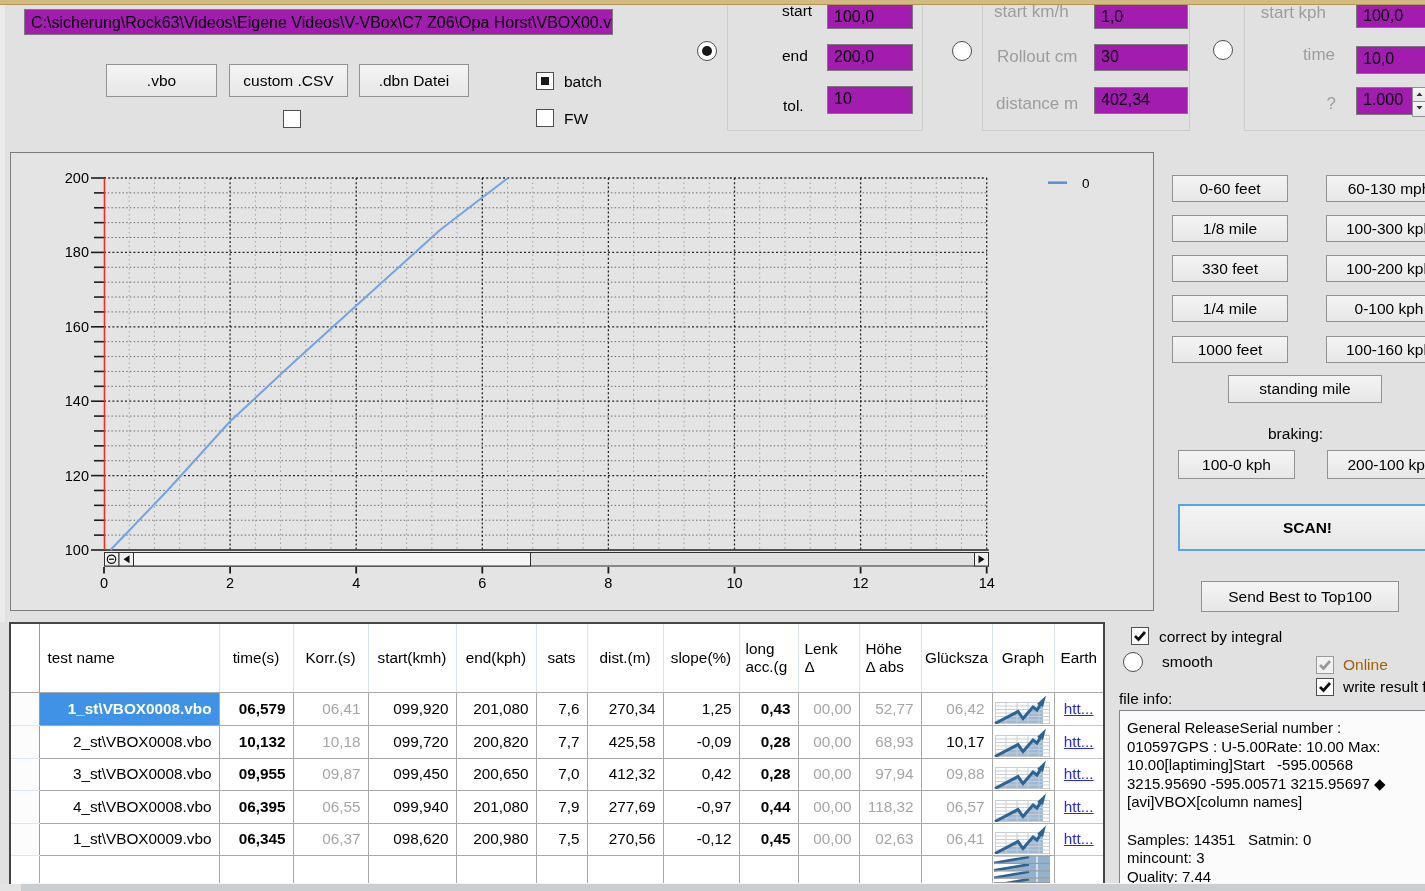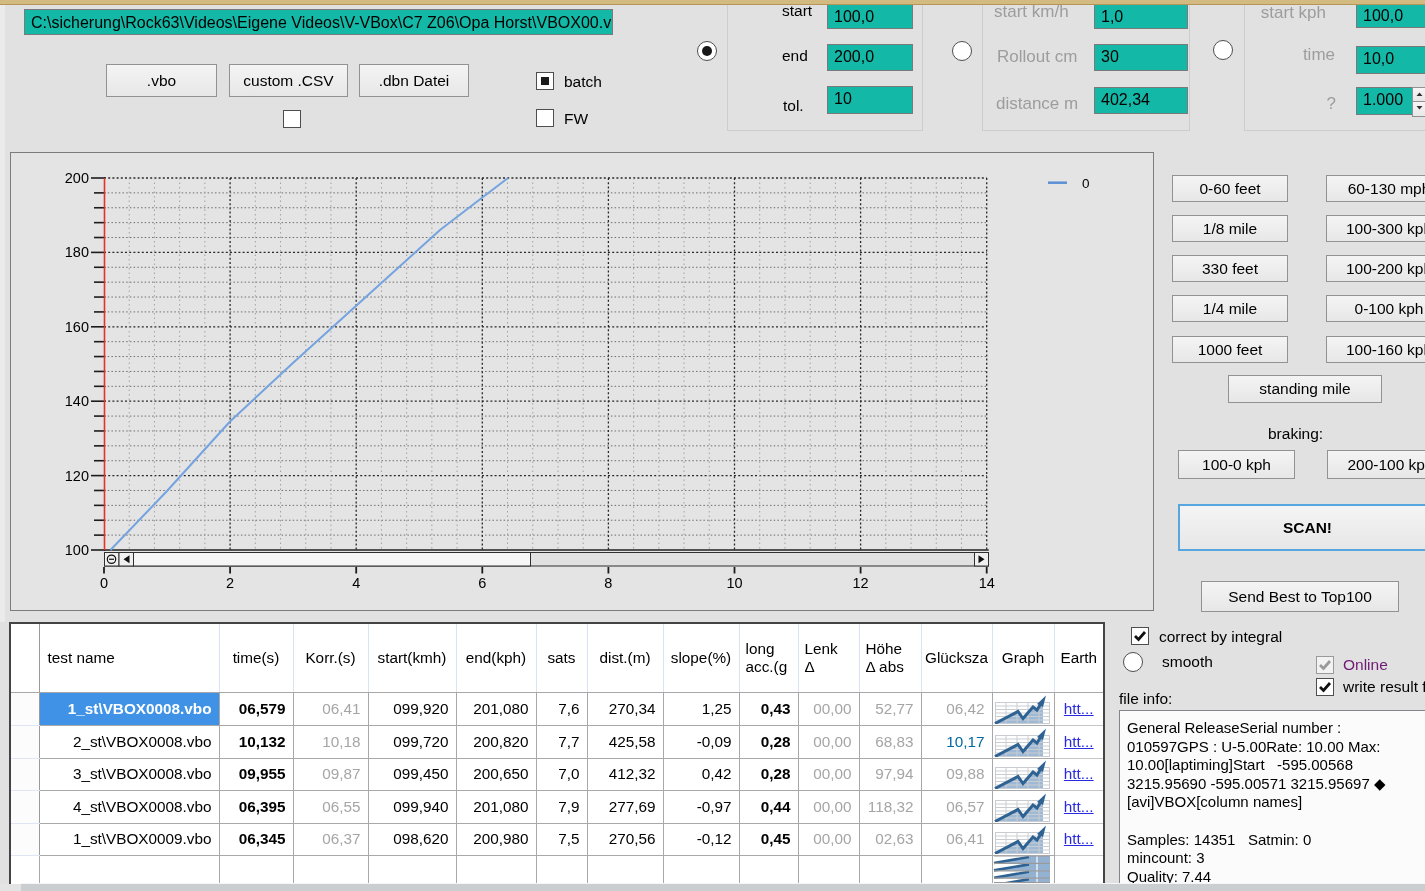--- a/index.html
+++ b/index.html
@@ -1,19 +1,19 @@
 <!DOCTYPE html>
 <html><head>
 <meta charset="utf-8">
 <style>
 html,body{margin:0;padding:0;}
 body{width:1425px;height:891px;position:relative;overflow:hidden;
   background:#e1e1e1;font-family:"Liberation Sans",sans-serif;color:#000;}
 .abs{position:absolute;}
-.tb{position:absolute;background:#14b8a6;border:1px solid #7a7a7a;font-size:16px;
+.tb{position:absolute;background:#a21caf;border:1px solid #7a7a7a;font-size:16px;
   line-height:23px;padding:0 0 0 6px;white-space:nowrap;overflow:hidden;}
 .btn{position:absolute;background:linear-gradient(#f4f4f4,#e7e7e7);border:1px solid #929292;
   font-size:15.5px;display:flex;align-items:center;justify-content:center;white-space:nowrap;}
 .cb{position:absolute;background:#fff;border:1px solid #4e4e4e;width:16px;height:16px;}
 .radio{position:absolute;background:#fff;border:1px solid #4e4e4e;border-radius:50%;width:18px;height:18px;}
 .radio .dot{position:absolute;left:4px;top:4px;width:10px;height:10px;border-radius:50%;background:#181818;}
 .grp{position:absolute;border:1px solid #cdcdcd;border-top:none;}
 .glbl{position:absolute;font-size:17px;color:#9d9d9d;text-align:right;}
 .lbl{position:absolute;font-size:15.5px;color:#000;}
 svg{position:absolute;display:block;}
@@ -300,22 +300,22 @@
           <td style="border:1px solid #a8a8a8;padding:0 7px 0 0;text-align:right;overflow:hidden;white-space:nowrap;">2_st\VBOX0008.vbo</td>
           <td style="border:1px solid #a8a8a8;padding:0 7px 0 0;text-align:right;overflow:hidden;white-space:nowrap;font-weight:bold;">10,132</td>
           <td style="border:1px solid #a8a8a8;padding:0 7px 0 0;text-align:right;overflow:hidden;white-space:nowrap;color:#a5a5a5;">10,18</td>
           <td style="border:1px solid #a8a8a8;padding:0 7px 0 0;text-align:right;overflow:hidden;white-space:nowrap;">099,720</td>
           <td style="border:1px solid #a8a8a8;padding:0 7px 0 0;text-align:right;overflow:hidden;white-space:nowrap;">200,820</td>
           <td style="border:1px solid #a8a8a8;padding:0 7px 0 0;text-align:right;overflow:hidden;white-space:nowrap;">7,7</td>
           <td style="border:1px solid #a8a8a8;padding:0 7px 0 0;text-align:right;overflow:hidden;white-space:nowrap;">425,58</td>
           <td style="border:1px solid #a8a8a8;padding:0 7px 0 0;text-align:right;overflow:hidden;white-space:nowrap;">-0,09</td>
           <td style="border:1px solid #a8a8a8;padding:0 7px 0 0;text-align:right;overflow:hidden;white-space:nowrap;font-weight:bold;">0,28</td>
           <td style="border:1px solid #a8a8a8;padding:0 7px 0 0;text-align:right;overflow:hidden;white-space:nowrap;color:#a5a5a5;">00,00</td>
-          <td style="border:1px solid #a8a8a8;padding:0 7px 0 0;text-align:right;overflow:hidden;white-space:nowrap;color:#a5a5a5;">68,83</td>
-          <td style="border:1px solid #a8a8a8;padding:0 7px 0 0;text-align:right;overflow:hidden;white-space:nowrap;color:#0369a1;">10,17</td>
+          <td style="border:1px solid #a8a8a8;padding:0 7px 0 0;text-align:right;overflow:hidden;white-space:nowrap;color:#a5a5a5;">68,93</td>
+          <td style="border:1px solid #a8a8a8;padding:0 7px 0 0;text-align:right;overflow:hidden;white-space:nowrap;color:#000000;">10,17</td>
           <td style="border:1px solid #a8a8a8;padding:0;">
             <svg width="60" height="30" viewBox="0 0 60 30" style="position:static;display:block;">
               <rect x="0" y="0" width="60" height="30" fill="#fff"></rect>
               <polygon points="2,29.5 25,17.5 30,24.5 40,13 44,16 50,6 50,29.5" fill="#9db9d6"></polygon>
               <g stroke="#c9cdd2" stroke-width="1">
                 <line x1="2" y1="8.5" x2="57" y2="8.5"></line>
                 <line x1="2" y1="12" x2="57" y2="12"></line>
                 <line x1="2" y1="15.5" x2="57" y2="15.5"></line>
                 <line x1="2" y1="19" x2="57" y2="19"></line>
                 <line x1="2" y1="22.5" x2="57" y2="22.5"></line>
@@ -504,21 +504,21 @@
   </svg>
 <div class="lbl" style="left:1159px;top:628px;">correct by integral</div>
 
 <div class="radio" style="left:1123px;top:652px;"></div>
 <div class="lbl" style="left:1162px;top:653px;">smooth</div>
 
 <div class="cb" style="left:1316px;top:656px;border-color:#9a9a9a;background:#f2f2f2;"></div>
 <svg class="abs" style="left:1316px;top:656px;" width="18" height="18" viewBox="0 0 18 18">
     <path class="chk" style="stroke:#9a9a9a" d="M4,9 L7.5,12.5 L14,5"></path>
   </svg>
-<div class="lbl" style="left:1343px;top:656px;color:#701a75;">Online</div>
+<div class="lbl" style="left:1343px;top:656px;color:#a16207;">Online</div>
 
 <div class="cb" style="left:1316px;top:678px;"></div>
 <svg class="abs" style="left:1316px;top:678px;" width="18" height="18" viewBox="0 0 18 18">
     <path class="chk" d="M4,9 L7.5,12.5 L14,5"></path>
   </svg>
 <div class="lbl" style="left:1343px;top:678px;white-space:nowrap;">write result fil</div>
 
 <div class="lbl" style="left:1119px;top:690px;">file info:</div>
 <div class="abs" style="left:1119px;top:710px;width:310px;height:185px;background:#fbfbfb;border:1px solid #82868c;
   font-size:15px;line-height:18.6px;padding:8px 0 0 7px;">

